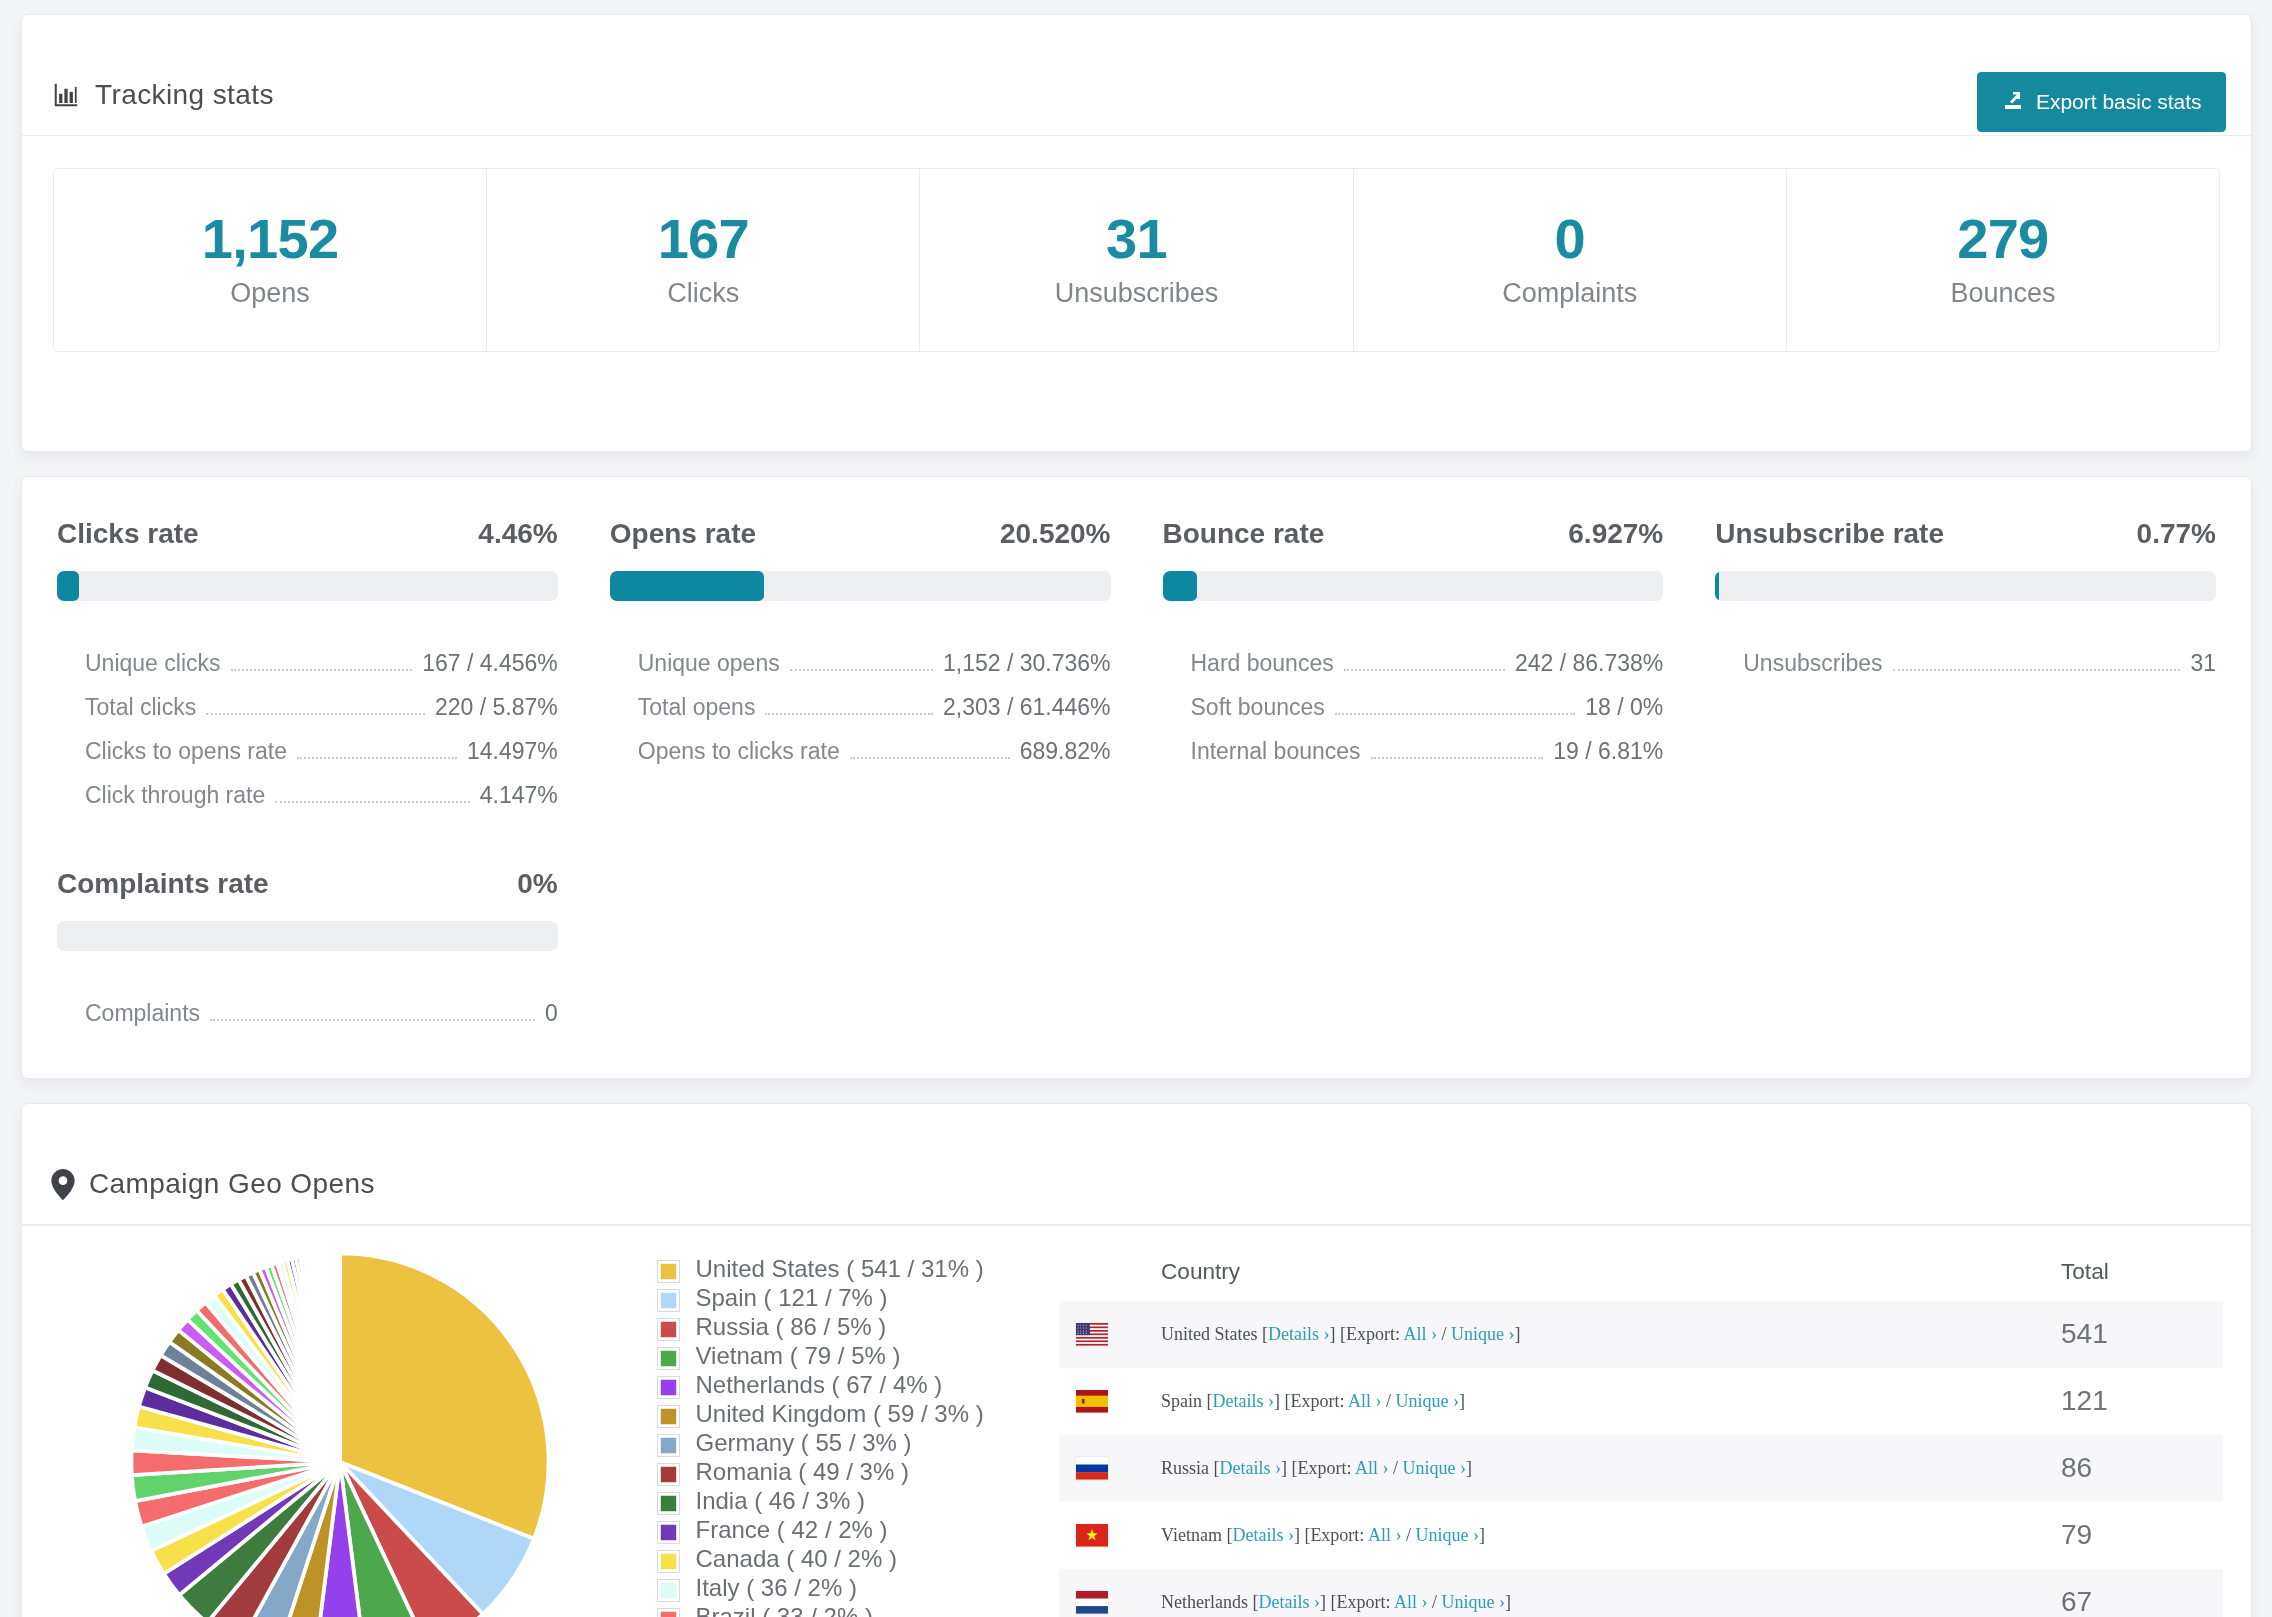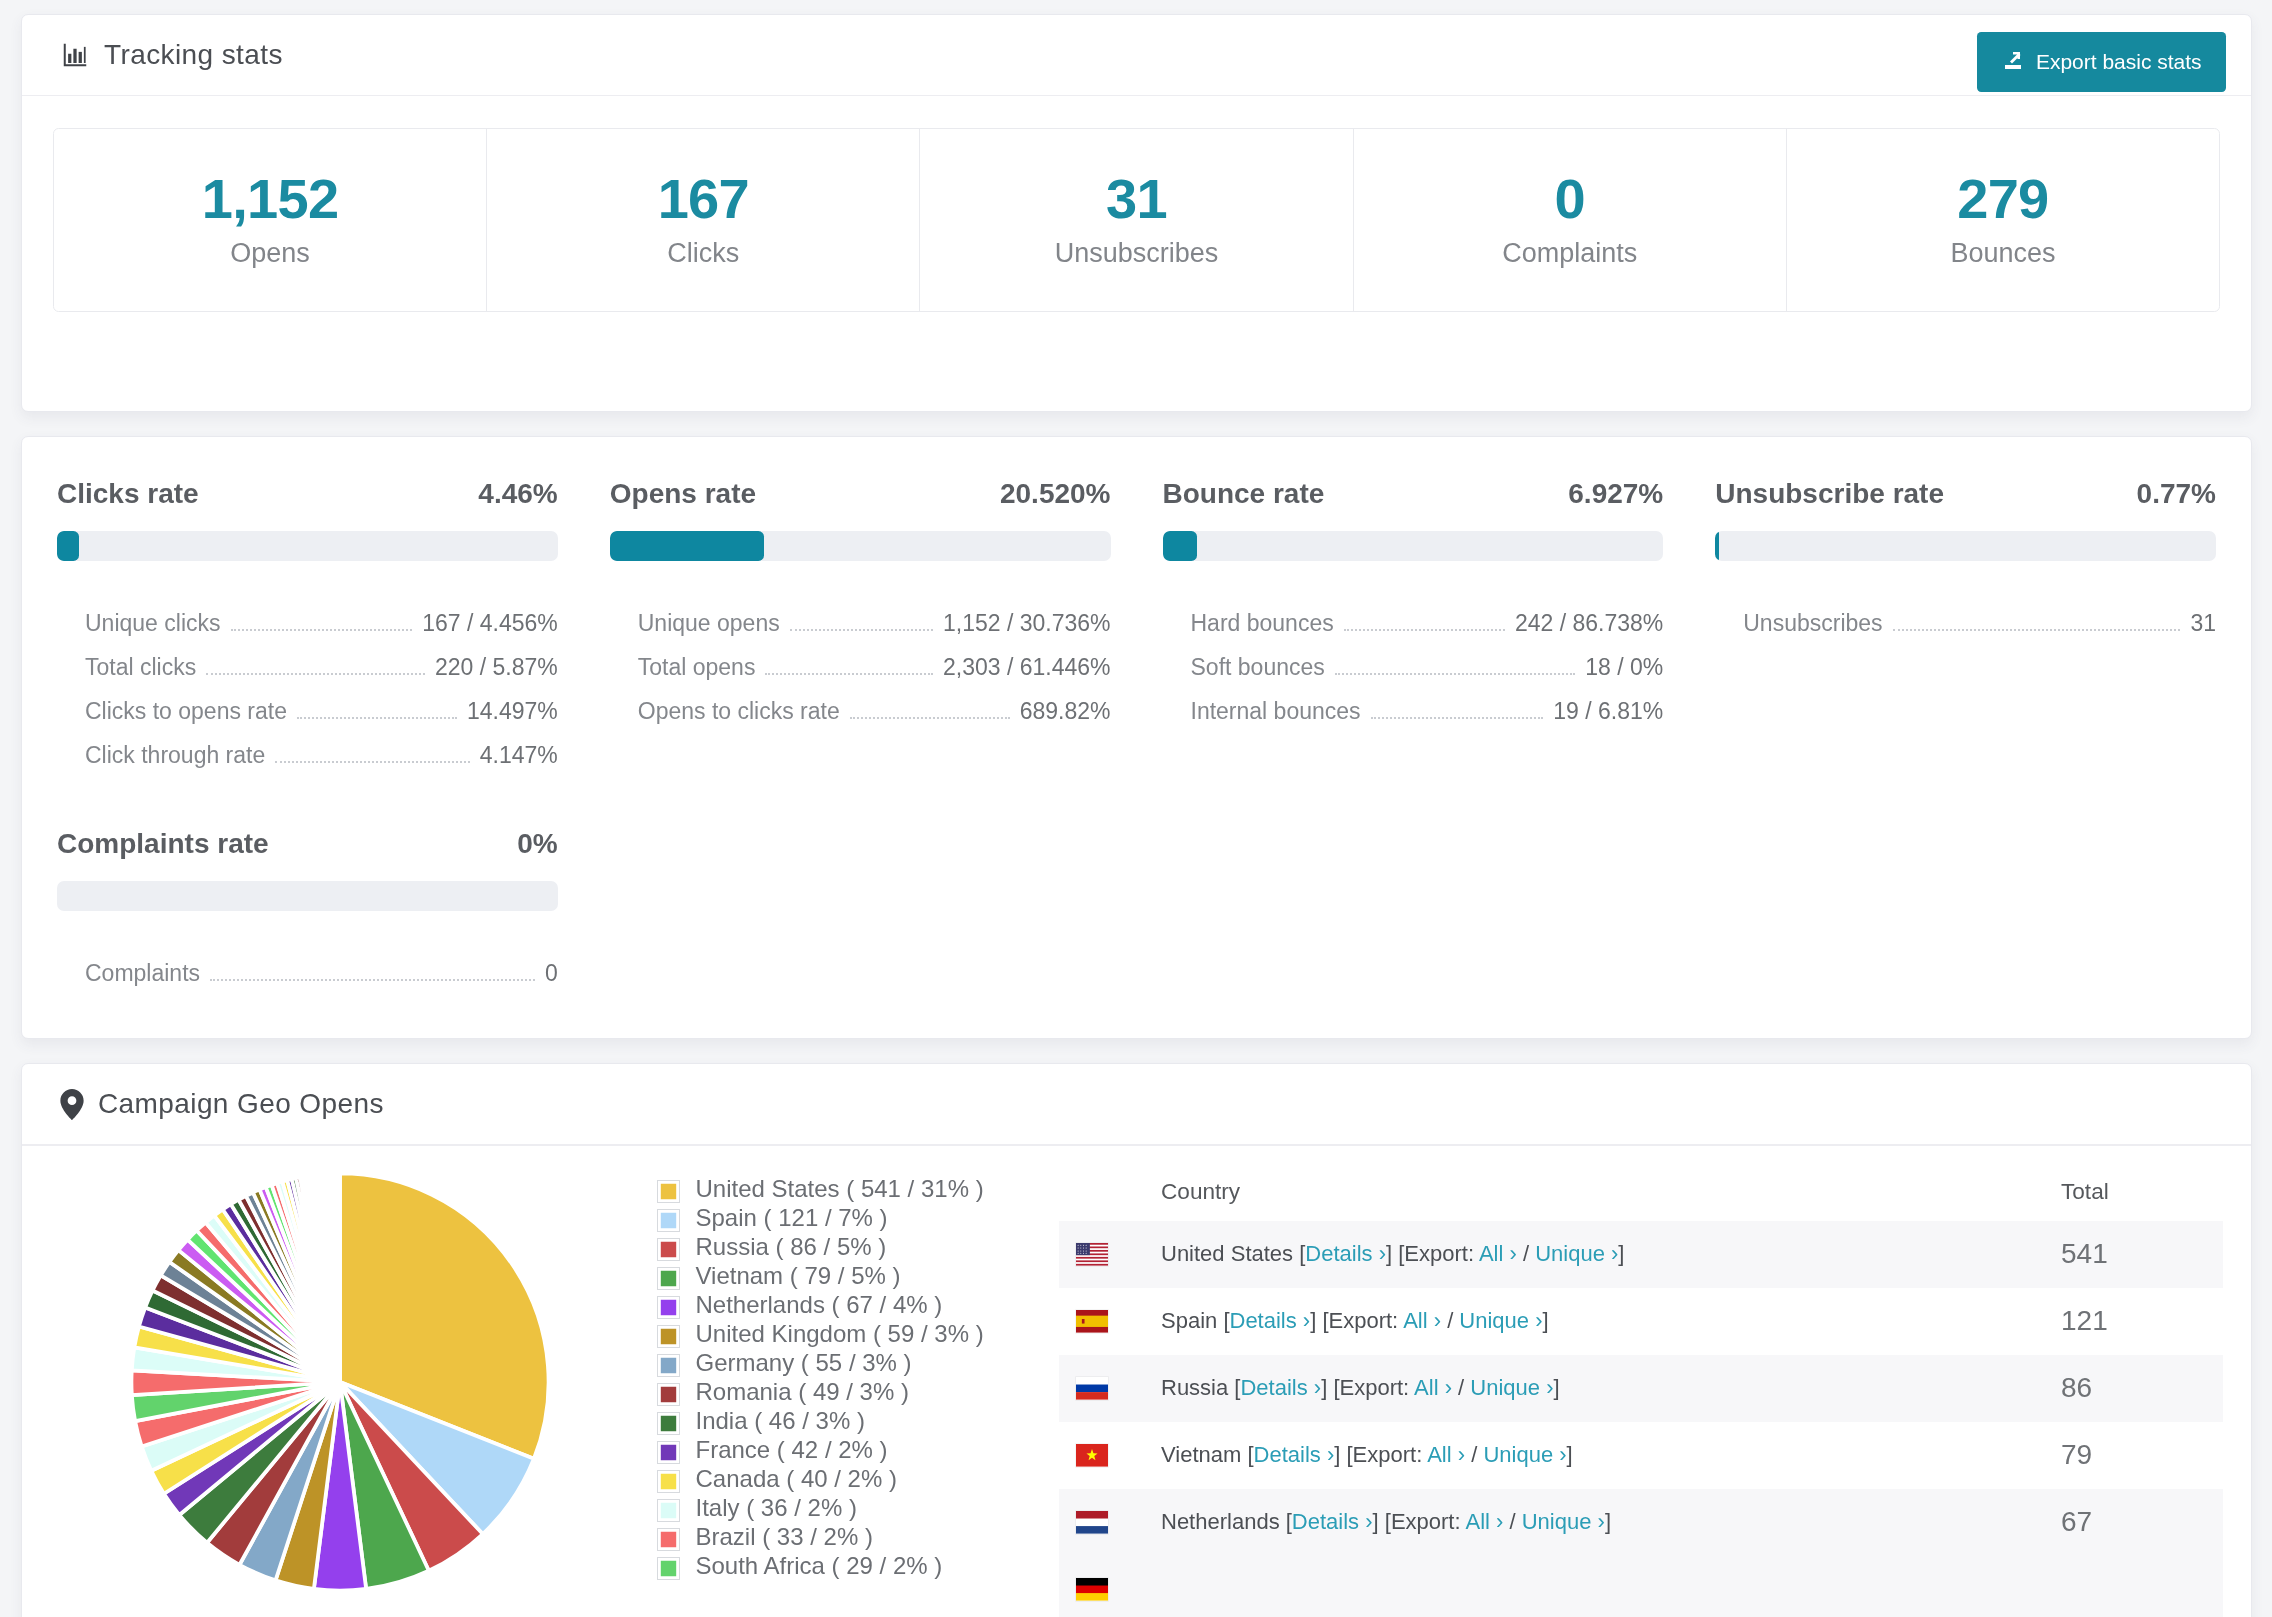--- a/index.html
+++ b/index.html
@@ -14,22 +14,23 @@
   .card {
     background:#fff;
     border:1.4px solid #e8e9ee;
     border-radius:7px;
     box-shadow:0 5.6px 12.7px rgba(70,75,100,0.07);
     margin-bottom:24px;
     overflow:hidden;
   }
   .card-header {
     display:flex; align-items:center;
-    padding:24px 38px;
+    padding:24px 29px;
     position:relative;
+    margin-top:40px;
   }
   .card-title {
     font-size:28px; color:#4b4e53; letter-spacing:0.4px;
     display:flex; align-items:center; gap:14px;
   }
   .card-title svg { display:block; }
   .card-divider { height:1.4px; background:#ededf1; width:100%; }
 
   
   .btn-export {
@@ -100,21 +101,21 @@
     align-items:center; height:58px; padding:0 0 0 17px;
   }
   .geo-th { font-size:22.6px; color:#55585c; }
   .geo-row {
     display:grid; grid-template-columns:85px 1fr 162px;
     align-items:center; height:67px; padding:0 0 0 17px;
   }
   .geo-row.odd { background:#f7f7f9; }
   .flag { width:32px; display:block; }
   .flag svg { display:block; width:32px; height:22.6px; box-shadow:0 0 0 0.7px rgba(0,0,0,0.06); }
-  .country-cell { font-size:22px; color:#4c4f54; white-space:nowrap; }
+  .country-cell { font-size:18px; color:#4c4f54; white-space:nowrap;font-family:Liberation Serif, serif; }
   .country-cell a { color:#2b9db6; text-decoration:none; }
   .geo-total { font-size:28px; color:#6f7276; }
 
   .icon-dark { color:#3f4247; }
 </style>
 </head>
 <body>
 
 <div class="page">
 

